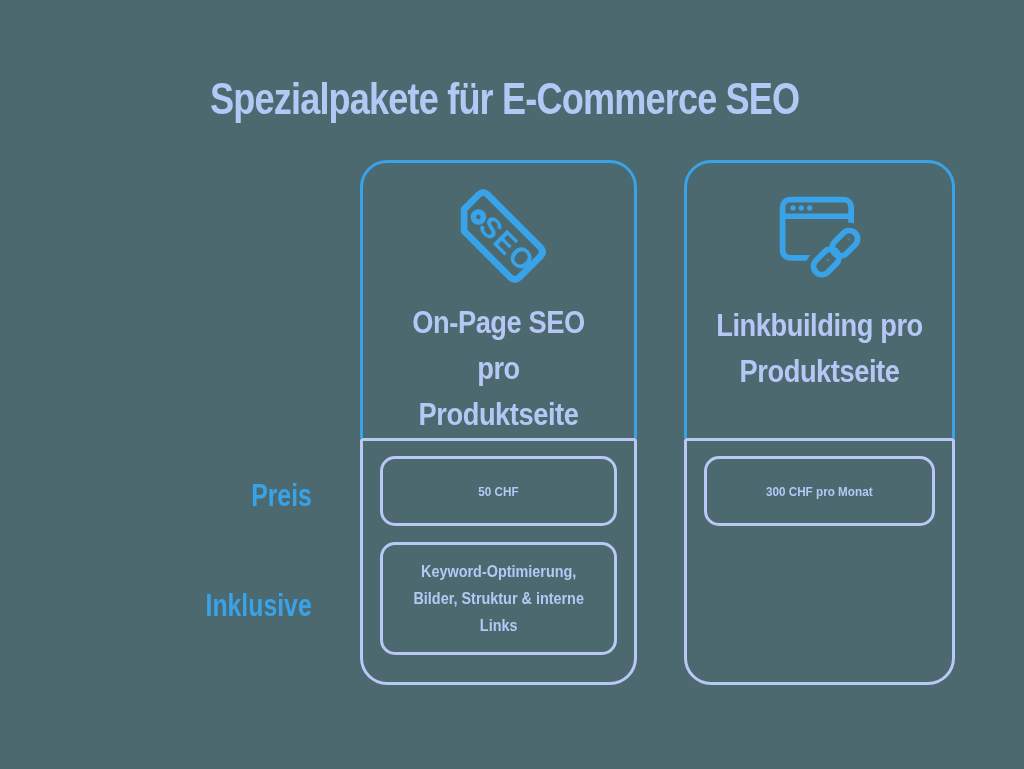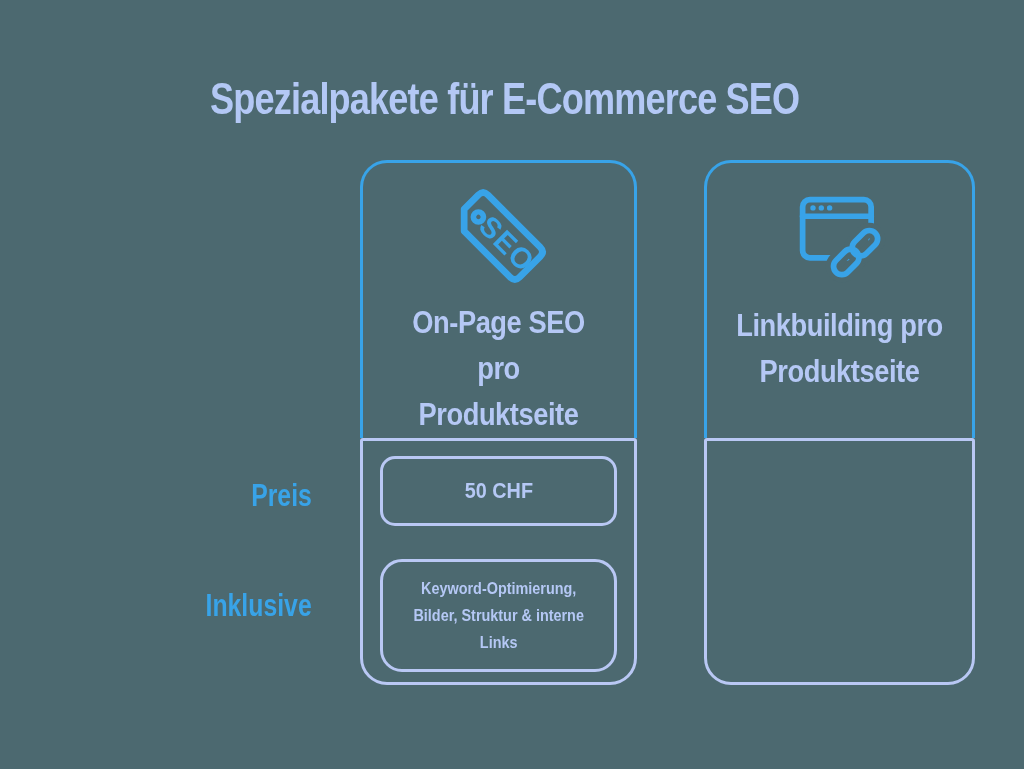--- a/index.html
+++ b/index.html
@@ -23,21 +23,21 @@
     position:absolute;right:712px;
     color:#38a3e8;font-weight:bold;font-size:31px;
     white-space:nowrap;text-align:right;
     transform:scaleX(.80);transform-origin:right center;
   }
   .row-label.preis{top:478px;}
   .row-label.inklusive{top:588px;}
   
   .card{position:absolute;top:160px;display:flex;flex-direction:column;}
   .card.card1{left:360px;width:277px;}
-  .card.card2{left:704px;width:271px;}
+  .card.card2{left:684px;width:271px;}
   .card-top{
     box-sizing:border-box;height:278px;
     border:3px solid #38a3e8;border-bottom:none;
     border-radius:27px 27px 0 0;
     display:flex;flex-direction:column;align-items:center;
   }
   .card-bottom{
     box-sizing:border-box;height:247px;
     border:3px solid #b9c8f4;
     border-radius:3px 3px 27px 27px;
@@ -54,22 +54,22 @@
     text-align:center;line-height:46px;letter-spacing:-.5px;
     white-space:pre-line;
     transform:scaleX(.88);transform-origin:center top;
   }
   .pill{
     box-sizing:border-box;
     border:3px solid #b9c8f4;border-radius:15px;
     display:flex;align-items:center;justify-content:center;
     color:#b5c8f5;font-weight:bold;text-align:center;
   }
-  .pill.price{height:70px;margin-bottom:33px;font-size:22px;}
-  .pill.incl{height:113px;font-size:16px;line-height:27px;border-radius:22px;}
+  .pill.price{height:70px;margin-bottom:16px;font-size:13px;}
+  .pill.incl{height:113px;font-size:16px;line-height:27px;}
   .pill span{white-space:pre-line;transform:scaleX(.90);transform-origin:center center;display:block;}
   svg{display:block;}
 </style>
 </head>
 <body>
 
 <div class="canvas">
 
   <h1 class="title">Spezialpakete für E-Commerce SEO</h1>
 
@@ -130,16 +130,19 @@
             <g transform="translate(76 54) rotate(-45)">
                 <rect x="-14" y="-8" width="28" height="16" rx="8"></rect>
               </g>
           </g>
         </svg>
       </div>
       <div class="card-title">Linkbuilding pro
 Produktseite</div>
     </div>
     <div class="card-bottom">
+      <div class="pill price">
+        <span>300 CHF pro Monat</span>
+      </div>
     </div>
   </section>
 
 </div>
 
 </body></html>

